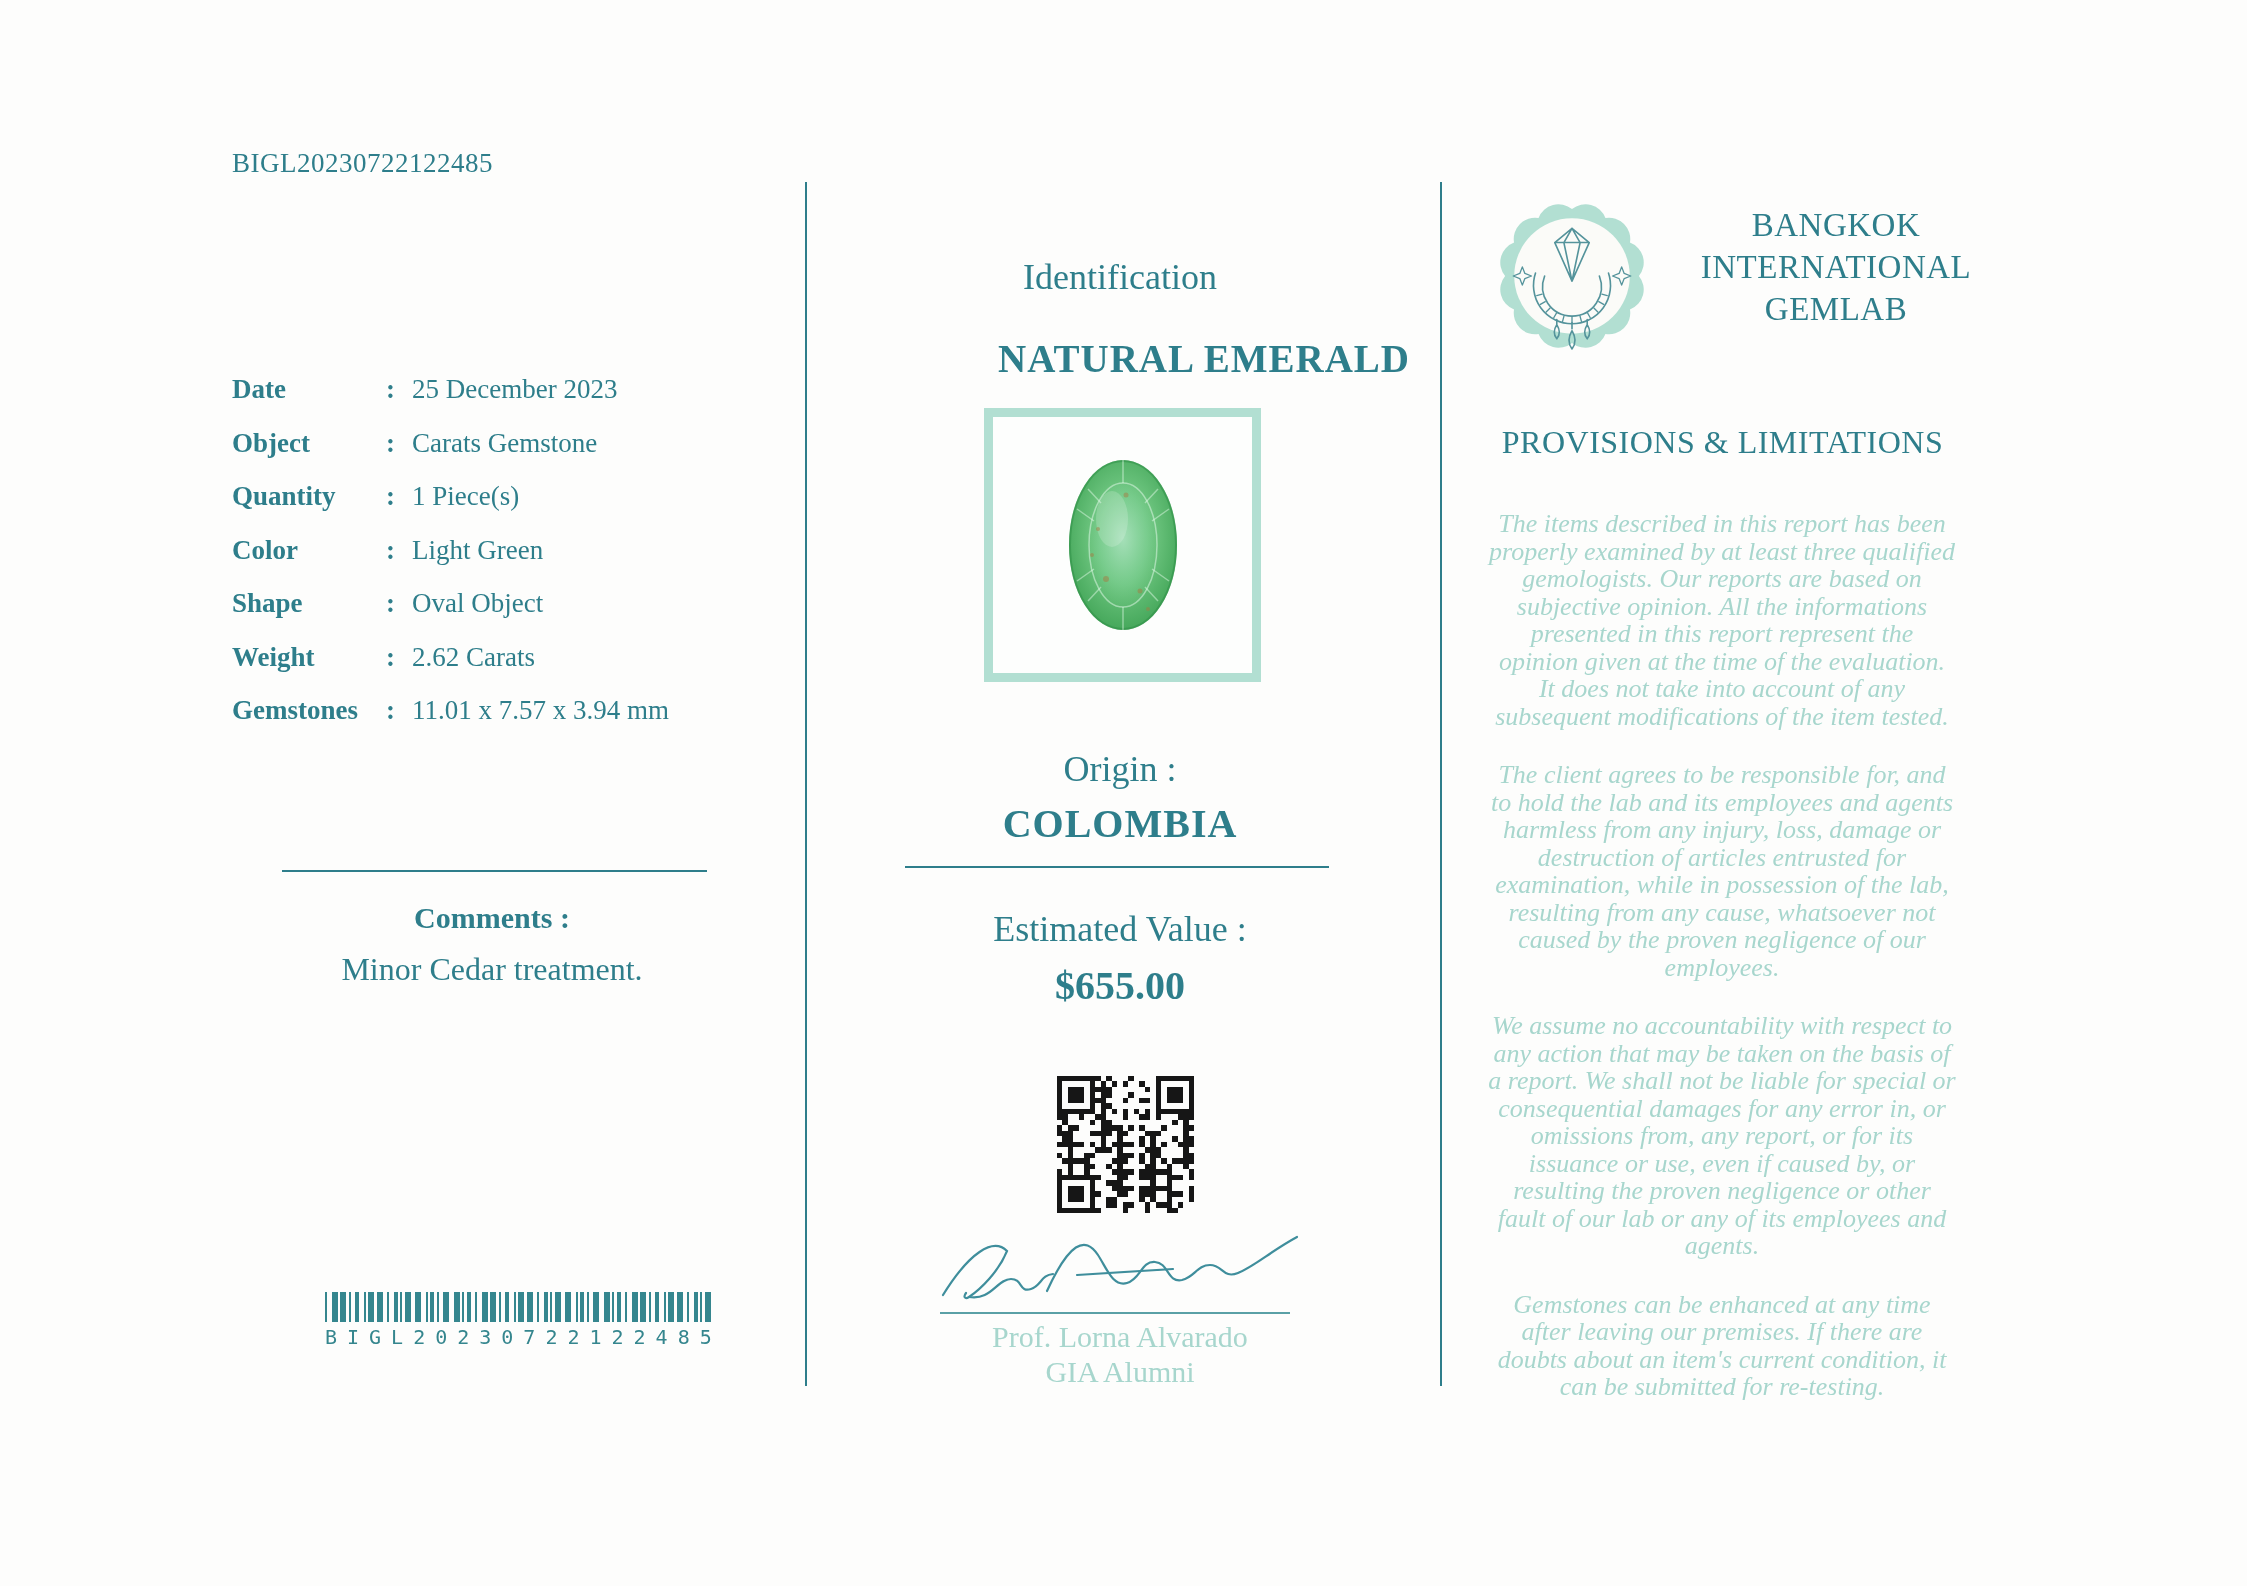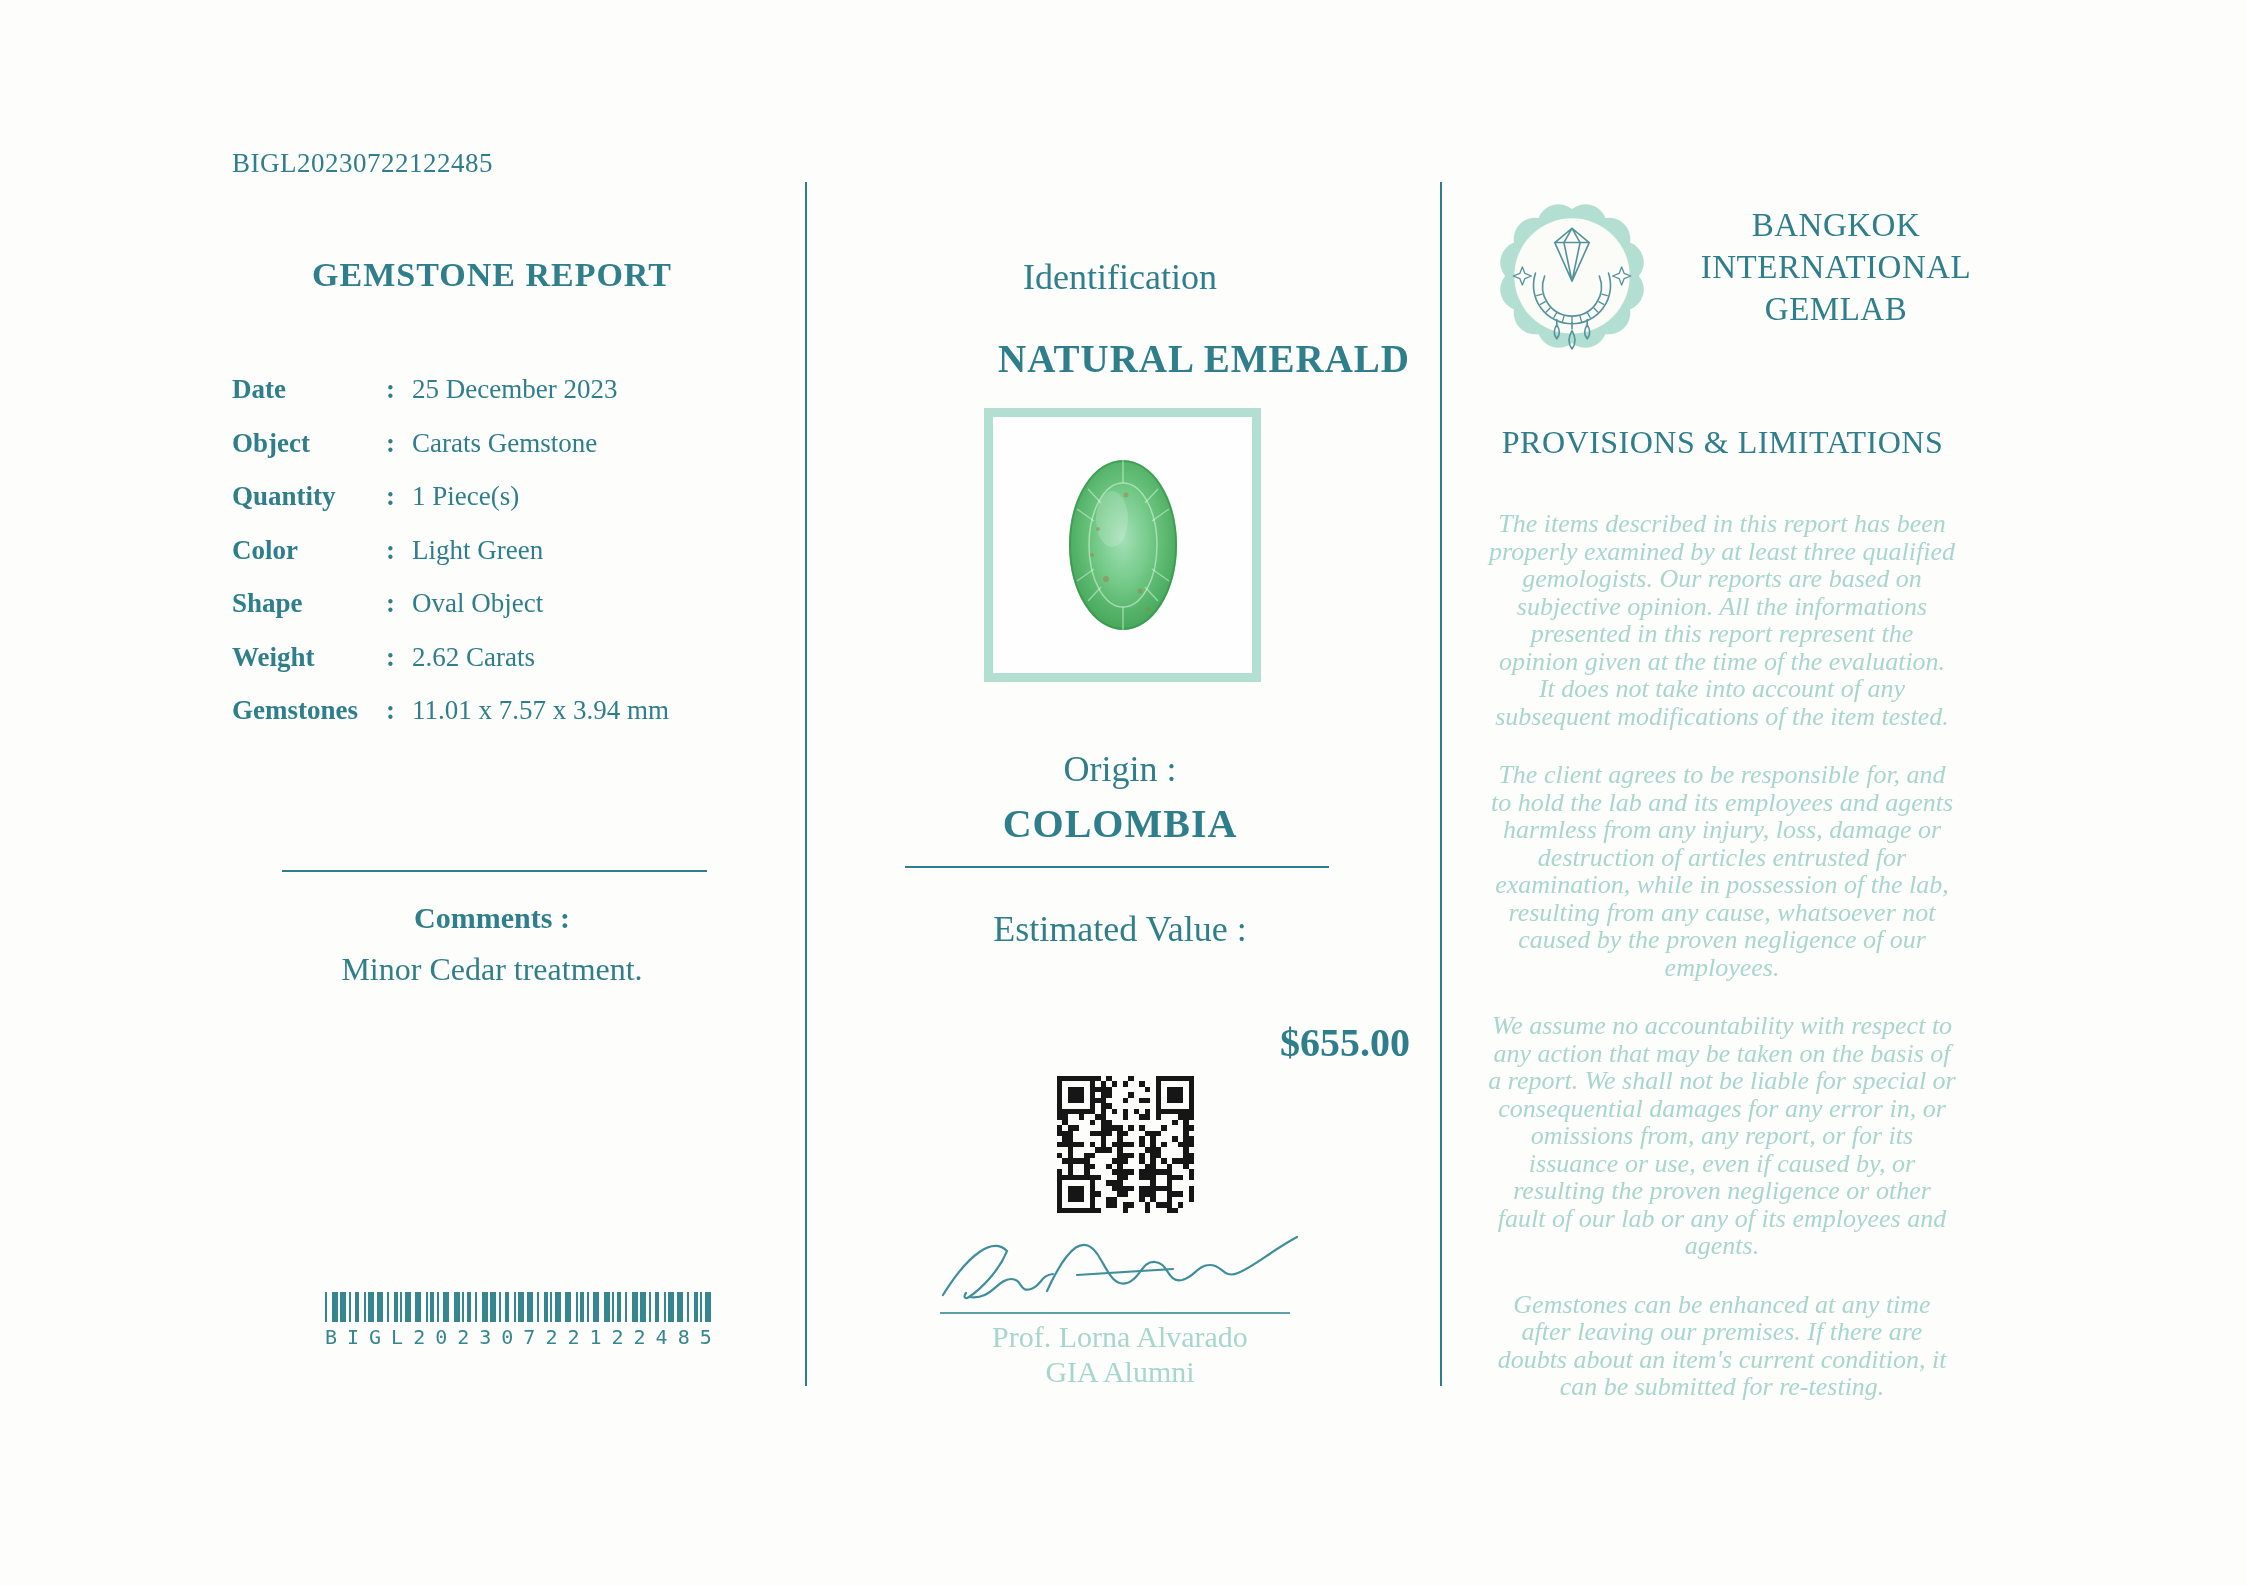--- a/index.html
+++ b/index.html
@@ -35,21 +35,21 @@
   
   .mcol{left:830px;width:580px;text-align:center;}
   #identification-label{top:256px;font-size:36px;}
   #gem-name{top:336px;font-size:39px;font-weight:bold;letter-spacing:1px;text-align:right;}
   #gem-box{left:984px;top:408px;width:259px;height:256px;border:9px solid var(--mint);
     background:#fdfefd;display:flex;align-items:center;justify-content:center;}
   #origin-label{top:748px;font-size:36px;}
   #origin-value{top:800px;font-size:40px;font-weight:bold;letter-spacing:1px;}
   #mid-divider{left:905px;top:866px;width:424px;height:2px;background:var(--teal);}
   #est-label{top:908px;font-size:36px;}
-  #est-value{top:1019px;font-size:40px;font-weight:bold;text-align:right;}
+  #est-value{top:962px;font-size:40px;font-weight:bold;}
   #qr{left:1057px;top:1076px;width:137px;height:137px;}
   #signature{left:935px;top:1225px;width:370px;height:88px;}
   #sig-line{left:940px;top:1312px;width:350px;height:2px;background:#5aa0a6;}
   #prof-name{top:1320px;font-size:30px;color:var(--pale);}
   #credential{top:1355px;font-size:30px;color:var(--pale);}
   
   #lab-logo{left:1496px;top:196px;width:152px;height:160px;}
   #lab-name{left:1650px;top:204px;width:372px;text-align:center;font-size:33px;
     line-height:42px;letter-spacing:.5px;}
   #provisions-title{left:1490px;top:424px;width:465px;text-align:center;font-size:32px;letter-spacing:.5px;}
@@ -59,21 +59,20 @@
 </head>
 <body>
 
 <div class="page">
 
   <div class="abs" id="report-number">BIGL20230722122485</div>
 
   <div class="vdiv" style="left:805px"></div>
   <div class="vdiv" style="left:1440px"></div>
 
-  <div class="abs lcol" id="gem-report-title">GEMSTONE REPORT</div>
 
   <div class="abs" id="fields">
     <div class="frow">
       <span class="flabel">Date</span>
       <span class="fsep">:</span>
       <span class="fval">25 December 2023</span>
     </div>
     <div class="frow">
       <span class="flabel">Object</span>
       <span class="fsep">:</span>

